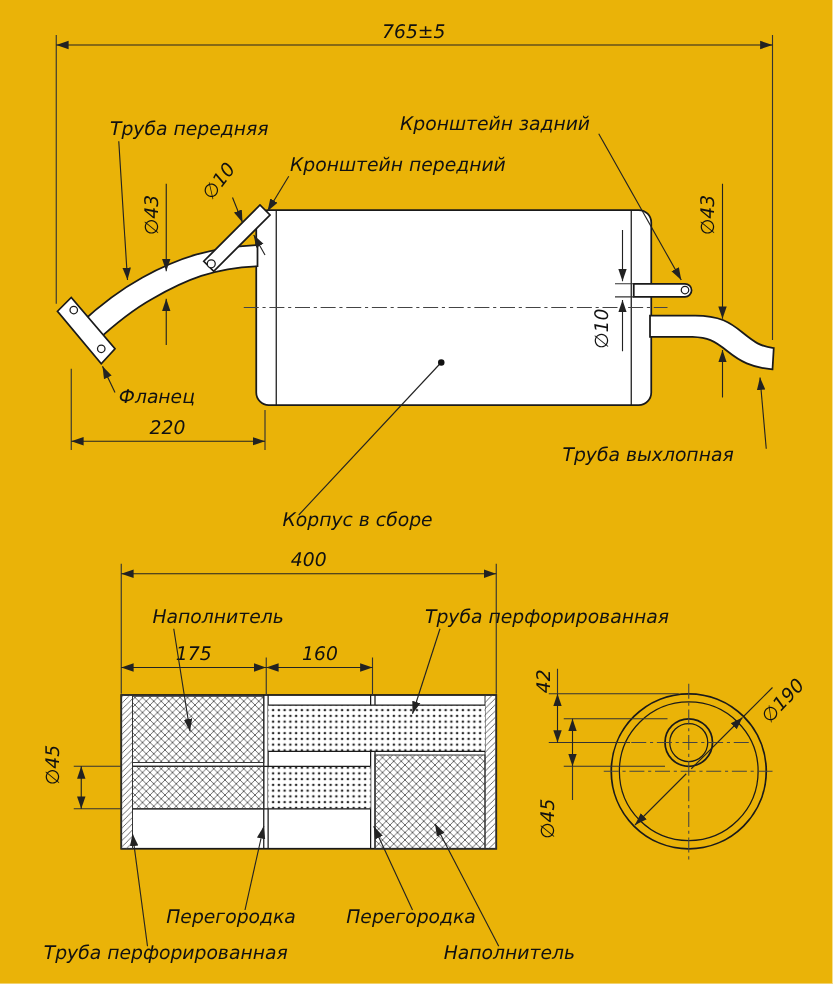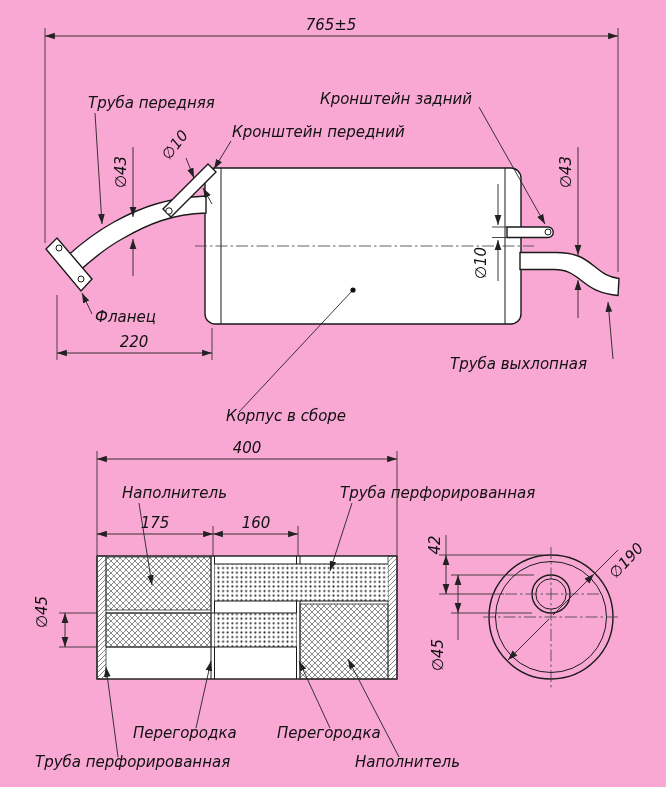--- a/index.html
+++ b/index.html
@@ -1,16 +1,16 @@
 <!DOCTYPE html>
 <html><head>
 <meta charset="utf-8">
 <style>
   html,body{margin:0;padding:0;background:#fff;}
-  .page{width:666px;height:787px;position:relative;background:#f9a8d4;overflow:hidden;}
+  .page{width:666px;height:787px;position:relative;background:#eab308;overflow:hidden;}
   svg{display:block;}
   svg text{font:italic 15px "DejaVu Sans", sans-serif;fill:#111;}
   .shape{fill:#fff;stroke:#1a1a1a;stroke-width:1.4;}
   .ln{fill:none;stroke:#1a1a1a;stroke-width:1.4;}
   .ln2{fill:none;stroke:#1a1a1a;stroke-width:1;}
   .thin{fill:none;stroke:#333;stroke-width:.9;}
   .dim{fill:none;stroke:#222;stroke-width:.9;}
   .cl{fill:none;stroke:#444;stroke-width:.85;stroke-dasharray:12 3 2.5 3;}
   .hole{fill:#fff;stroke:#1a1a1a;stroke-width:1;}
   .fillblock{stroke:#333;stroke-width:.8;}

